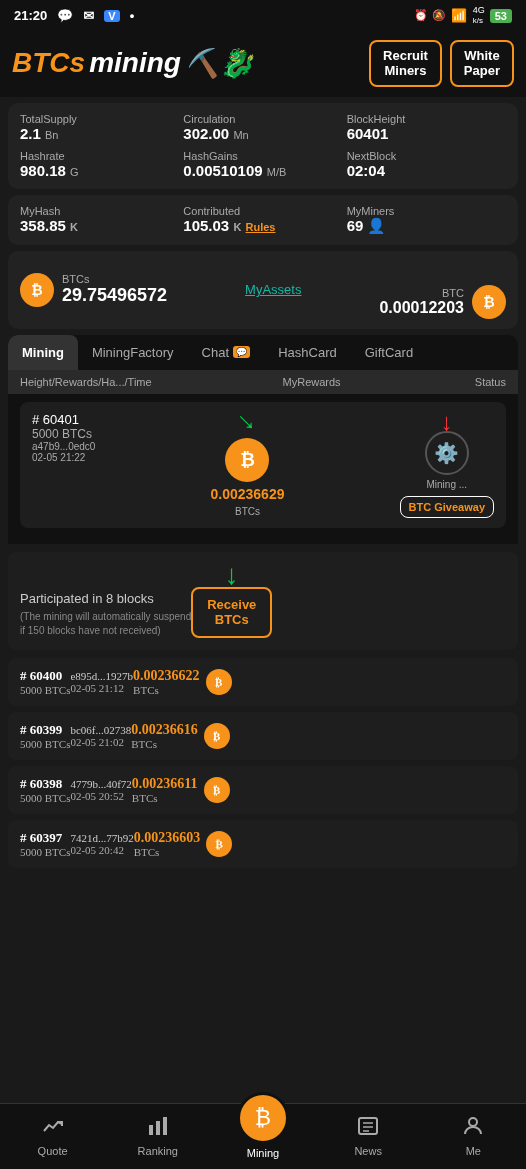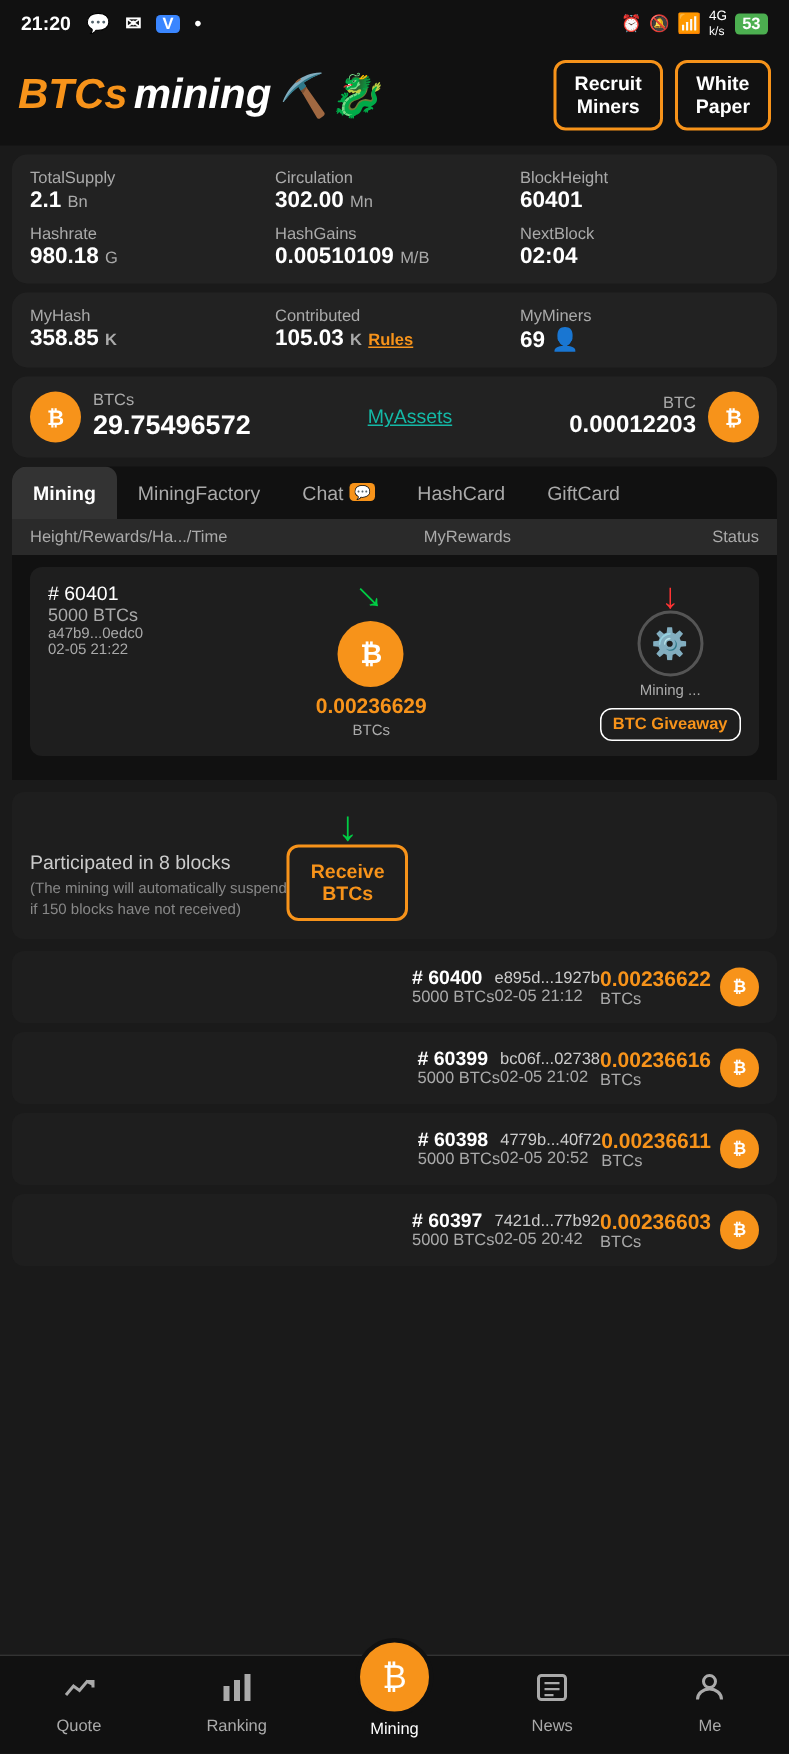--- a/index.html
+++ b/index.html
@@ -105,21 +105,21 @@
     .btc-icon {
       width: 34px; height: 34px;
       background: #f7931a;
       border-radius: 50%;
       display: flex; align-items: center; justify-content: center;
       font-weight: bold; font-size: 14px; color: #fff;
     }
     .asset-val { font-size: 18px; font-weight: bold; color: #fff; }
     .asset-label { font-size: 11px; color: #aaa; }
     .my-assets-center { text-align: right; font-size: 13px; color: #14b8a6; text-decoration: underline; }
-    .asset-btc-right { display: flex; align-items: center; gap: 8px; }
+    .asset-btc-right { display: flex; align-items: center; gap: 8px; margin-top: 24px; }
     .asset-btc-val { font-size: 16px; font-weight: bold; color: #fff; text-align: right; }
 
     
     .tab-bar {
       background: #111;
       margin: 6px 8px 0 8px;
       border-radius: 10px 10px 0 0;
       display: flex;
       overflow-x: auto;
     }
@@ -246,21 +246,22 @@
 
     
     .block-list { margin: 0 8px; }
     .block-list-item {
       background: #1e1e1e;
       border-radius: 8px;
       padding: 10px 12px;
       margin-bottom: 6px;
       display: flex;
       align-items: center;
-      justify-content: flex-end;
+      justify-content: flex-start;
+      font-family: Liberation Serif, serif;
     }
     .bitem-left {}
     .bitem-num { font-size: 13px; font-weight: bold; color: #fff; }
     .bitem-btcs { font-size: 11px; color: #aaa; }
     .bitem-mid {}
     .bitem-hash { font-size: 11px; color: #ccc; }
     .bitem-time { font-size: 11px; color: #aaa; }
     .bitem-right { display: flex; align-items: center; gap: 6px; }
     .bitem-amount { font-size: 14px; font-weight: bold; color: #f7931a; }
     .bitem-btclabel { font-size: 11px; color: #aaa; }

